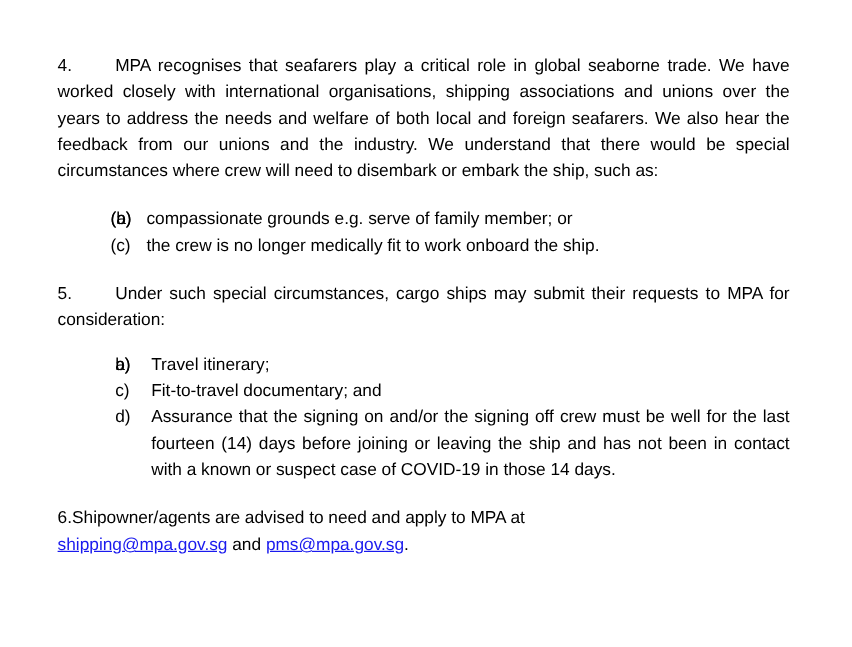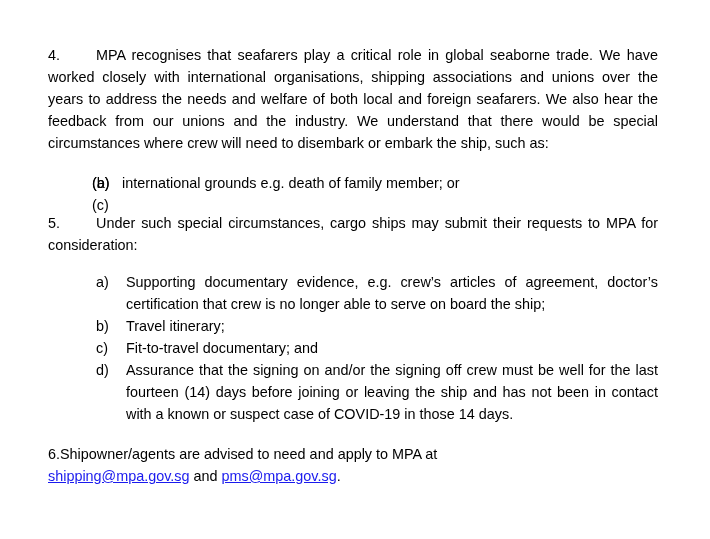--- a/index.html
+++ b/index.html
@@ -86,35 +86,35 @@
   <p class="para">
     <span class="num">4.</span><span>MPA recognises that seafarers play a critical role in global seaborne trade. We have worked closely with international organisations, shipping associations and unions over the years to address the needs and welfare of both local and foreign seafarers. We also hear the feedback from our unions and the industry. We understand that there would be special circumstances where crew will need to disembark or embark the ship, such as:</span>
   </p>
 
   <ol class="sublist">
     <li>
       <span class="marker">(a)</span>
     </li>
     <li>
       <span class="marker">(b)</span>
-      <span>international grounds e.g. death of family member; or</span>
+      <span>compassionate grounds e.g. serve of family member; or</span>
     </li>
     <li>
       <span class="marker">(c)</span>
+      <span>the crew is no longer medically fit to work onboard the ship.</span>
     </li>
   </ol>
 
   <p class="para tight">
     <span class="num">5.</span><span>Under such special circumstances, cargo ships may submit their requests to MPA for consideration:</span>
   </p>
 
   <ol class="sublist indent-b">
     <li>
       <span class="marker">a)</span>
-      <span>Supporting documentary evidence, e.g. crew’s articles of agreement, doctor’s certification that crew is no longer able to serve on board the ship;</span>
     </li>
     <li>
       <span class="marker">b)</span>
       <span>Travel itinerary;</span>
     </li>
     <li>
       <span class="marker">c)</span>
       <span>Fit-to-travel documentary; and</span>
     </li>
     <li>

